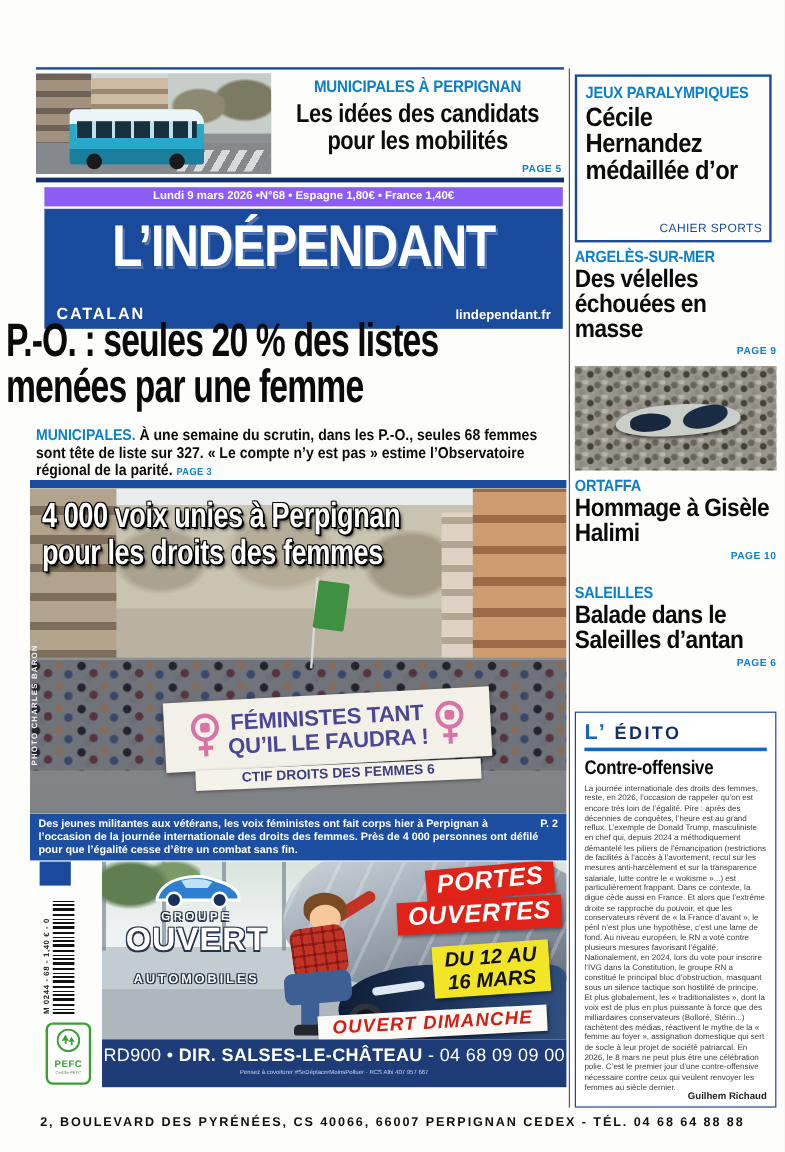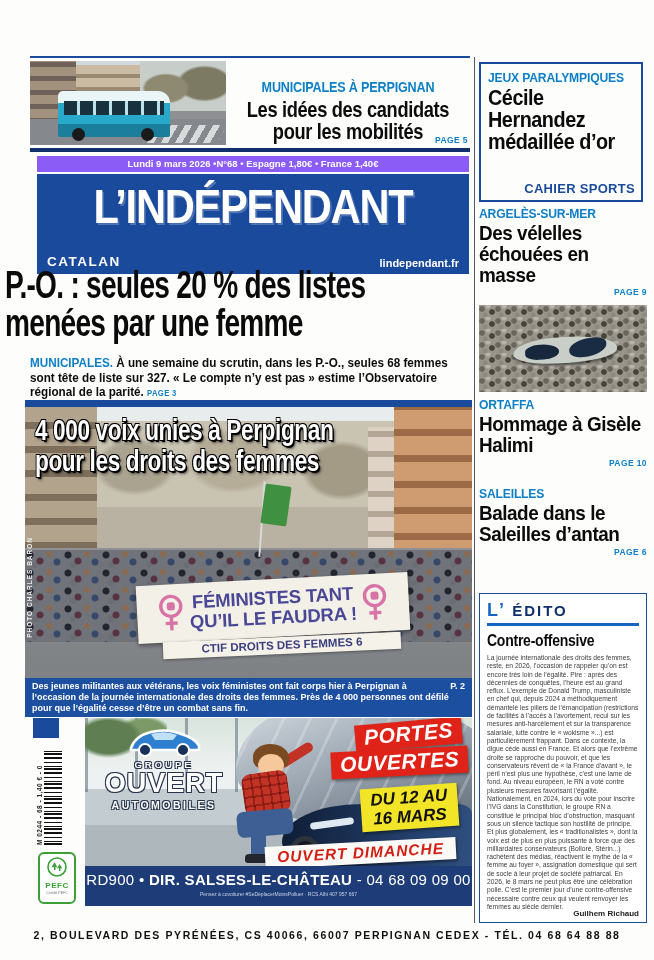--- a/index.html
+++ b/index.html
@@ -29,21 +29,21 @@
     background:radial-gradient(ellipse 34px 22px at 30% 55%, #8e8a72 0 60%, transparent 70%),
                radial-gradient(ellipse 40px 26px at 75% 45%, #7d7a64 0 60%, transparent 70%),#c7cdc9;}
   .bp-road{position:absolute;left:0;bottom:0;width:100%;height:26px;background:#85888c;}
   .bp-cross{position:absolute;right:4px;bottom:2px;width:70px;height:18px;
     background:repeating-linear-gradient(90deg,#d8dadb 0 7px,transparent 7px 14px);transform:skewX(-30deg);}
   .bp-bus{position:absolute;left:28px;bottom:8px;width:112px;height:46px;border-radius:5px 12px 2px 2px;
     background:linear-gradient(180deg,#e9f5f7 0 26%,#29a9c9 26% 72%,#1b7e9c 72% 100%);}
   .bp-bus .win{position:absolute;left:6px;top:10px;width:100px;height:14px;
     background:repeating-linear-gradient(90deg,#17323e 0 13px,#bfe2ea 13px 16px);}
   .bp-bus .wheel{position:absolute;bottom:-4px;width:13px;height:13px;border-radius:50%;background:#1a1a1a;}
-  #teaser-text{flex:1;position:relative;text-align:center;padding-top:21px;}
+  #teaser-text{flex:1;position:relative;text-align:center;padding-top:6px;}
   .teaser-kicker{font-size:14px;font-weight:800;color:#0d7fc6;letter-spacing:-.2px;}
   .teaser-title{font-size:21.5px;font-weight:800;color:#0c0c0c;line-height:1.04;margin-top:4px;letter-spacing:-.4px;}
   .pageref{font-size:8.5px;font-weight:800;color:#0d7fc6;letter-spacing:.4px;}
   #teaser-page{position:absolute;right:2px;bottom:3px;}
 
   
   #date-band{position:absolute;left:37px;top:156px;width:432px;height:16px;background:#8b5cf6;
     color:#fff;font-size:9.5px;font-weight:600;text-align:center;line-height:16px;}
   #masthead{position:absolute;left:37px;top:174px;width:432px;height:100px;background:#1a4a9c;}
   #mast-logo{position:absolute;left:0;top:4px;width:100%;text-align:center;color:#fff;
@@ -99,21 +99,21 @@
     color:#f0f0f0;font-size:6.5px;letter-spacing:1px;font-weight:600;}
   #photo-caption{background:#1d4fa0;color:#fff;font-size:9px;font-weight:700;line-height:1.2;padding:3px 7px 4px;}
   #caption-page{float:right;font-size:9px;font-weight:800;color:#fff;margin-left:6px;}
 
   
   #col-divider{position:absolute;left:474px;top:57px;width:1px;height:866px;background:#55595e;}
   .kicker{font-size:13.5px;font-weight:800;color:#0d7fc6;letter-spacing:-.2px;}
   .sb-title{font-size:21px;font-weight:900;color:#0b0b0b;line-height:.99;letter-spacing:-.5px;margin-top:2px;}
   .sb-page{display:block;text-align:right;margin-top:2px;}
   #sports-box{position:absolute;left:479px;top:62px;width:164px;height:140px;border:2px solid #1a4a9c;padding:6px 7px;}
-  #sports-ref{position:absolute;right:6px;bottom:4px;font-size:13px;font-weight:700;color:#1a4a9c;letter-spacing:.3px;}
+  #sports-ref{position:absolute;right:6px;bottom:4px;font-size:10px;font-weight:400;color:#1a4a9c;letter-spacing:.3px;}
   #sec-argeles{position:absolute;left:479px;top:206px;width:168px;}
   #velelle-photo{position:absolute;left:479px;top:305px;width:168px;height:87px;overflow:hidden;
     background:
       radial-gradient(circle 2.4px at 3px 4px,#6a665e 0 2.4px,transparent 3.2px),
       radial-gradient(circle 2.2px at 9px 1px,#b8b4aa 0 2.2px,transparent 3px),
       radial-gradient(circle 2.4px at 13px 7px,#45423a 0 2.4px,transparent 3.2px),
       radial-gradient(circle 2.2px at 6px 10px,#8d8a80 0 2.2px,transparent 3px),
       #99958b; background-size:16px 12px;}
   .vel-board{position:absolute;left:34px;top:32px;width:104px;height:26px;background:#c9cec9;border-radius:45% 55% 50% 50%/60% 55% 45% 50%;
     transform:rotate(-4deg);box-shadow:1px 2px 3px rgba(0,0,0,.5);}
@@ -139,21 +139,21 @@
     background:repeating-linear-gradient(90deg,rgba(90,110,122,.55) 0 3px,transparent 3px 50px),
                linear-gradient(180deg,rgba(150,190,160,.25),transparent 70%);}
   .ad-green{position:absolute;left:-8px;top:-8px;width:90px;height:60px;
     background:radial-gradient(ellipse 48px 30px at 35% 45%, #5f7f52 0 55%, transparent 70%),
       radial-gradient(ellipse 40px 26px at 75% 40%, #7b9a68 0 55%, transparent 70%);}
   #ad-logo{position:absolute;left:4px;top:6px;width:150px;text-align:center;
     text-shadow:1px 1px 0 #27344d,-1px -1px 0 #27344d,1px -1px 0 #27344d,-1px 1px 0 #27344d;}
   .logo-car{display:block;margin:0 auto;}
   .logo-groupe{color:#fff;font-size:9.5px;font-weight:700;letter-spacing:3px;margin-top:1px;}
   .logo-debard{color:#fff;font-size:27px;font-weight:900;letter-spacing:1px;line-height:1;}
-  .logo-autos{color:#fff;font-size:10.5px;font-weight:700;letter-spacing:2.5px;margin-top:2px;}
+  .logo-autos{color:#fff;font-size:10.5px;font-weight:700;letter-spacing:2.5px;margin-top:13px;}
   .ad-cover{position:absolute;right:-34px;top:-14px;width:270px;height:126px;
     background:linear-gradient(160deg,#d4dbe1 0%,#a2adb8 40%,#77828f 75%,#5d6875 100%);
     border-radius:32% 46% 42% 55%/52% 62% 34% 46%;}
   .ad-cover:after{content:"";position:absolute;inset:0;border-radius:inherit;
     background:repeating-linear-gradient(115deg,rgba(255,255,255,.22) 0 3px,transparent 3px 24px);}
   .ad-carnose{position:absolute;right:0;top:86px;width:190px;height:62px;
     background:linear-gradient(100deg,#0e1c33,#24416f 70%,#31507f);border-radius:45% 8% 0 28%/65% 18% 0 42%;}
   .ad-headlight{position:absolute;right:118px;top:102px;width:44px;height:7px;background:#dfe9f2;transform:rotate(-8deg);border-radius:4px;}
   .ad-wheel{position:absolute;right:152px;top:118px;width:30px;height:30px;border-radius:50%;background:#14181e;box-shadow:inset 0 0 0 5px #2c333c;}
   

